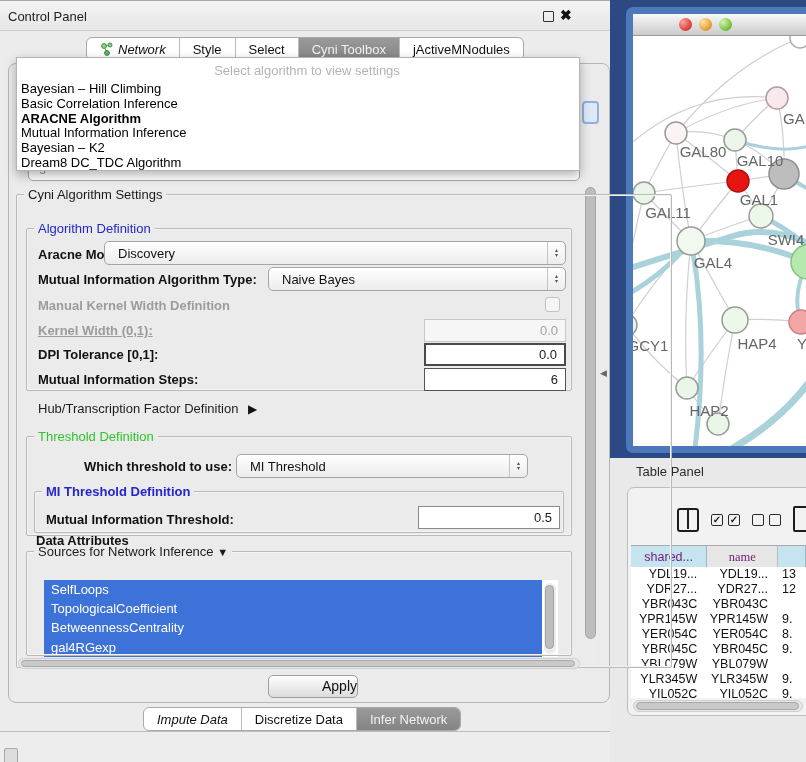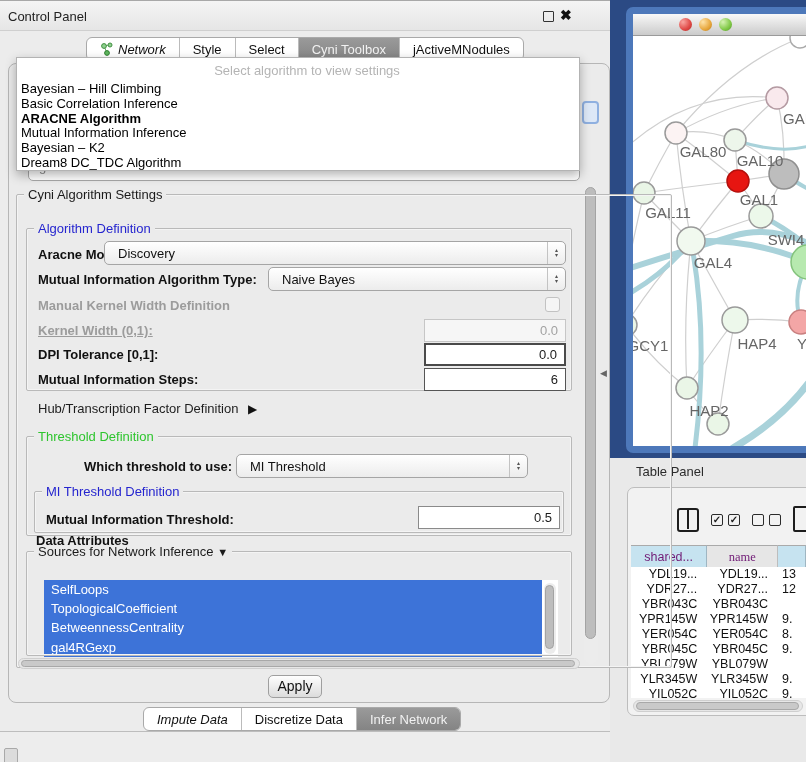--- a/index.html
+++ b/index.html
@@ -67,23 +67,23 @@
   .arrow-glyph { color:#111; font-size:12px; }
   
   .attr-list { position:absolute; left:44px; top:579px; width:514px; height:77px;
     background:#fff; overflow:hidden; z-index:1; }
   .attr-row { height:19.2px; line-height:19.2px; padding-left:7px; color:#fff;
     background:#3d73d8; font-size:13px; width:498px; }
   .vscroll { position:absolute; background:#ececec; border-radius:7px; }
   .vthumb { position:absolute; background:#bdbdbd; border:1px solid #a3a3a3; border-radius:7px; }
   .hscroll { position:absolute; background:#e7e7e7; border:1px solid #cfcfcf; border-radius:6px; }
   .hthumb { position:absolute; background:#c9c9c9; border:1px solid #a8a8a8; border-radius:6px; }
-  .apply-btn { position:absolute; left:268px; top:674px; width:54px; height:23px;
+  .apply-btn { position:absolute; left:268px; top:674px; width:90px; height:23px;
     background:linear-gradient(#fefefe,#dcdcdc); border:1px solid #9f9f9f; border-radius:5px;
-    text-align:center; line-height:21px; font-size:14px; color:#111; }
+    text-align:right; line-height:21px; font-size:14px; color:#111; }
   .splitter-arrow { position:absolute; left:600px; top:368px; font-size:9px; color:#666; }
   
   .desktop { position:absolute; left:610px; top:0; width:196px; height:458px; background:#2b4a84; }
   .net-window { position:absolute; left:626px; top:7px; width:190px; height:446px;
     border:7px solid #4d78ba; border-radius:7px 0 0 7px; background:#fff; overflow:hidden; }
   .net-titlebar { position:absolute; left:0; top:0; width:100%; height:22px;
     background:linear-gradient(#f8f8f8,#cbcbcb); border-bottom:1px solid #9a9a9a; }
   .light { position:absolute; top:4px; width:13px; height:13px; border-radius:50%; }
   .light.red   { left:46px; background:radial-gradient(circle at 4px 4px,#f9a5a0,#df4744 60%,#a72f2c); }
   .light.yellow{ left:66px; background:radial-gradient(circle at 4px 4px,#ffe3a8,#e7a63b 60%,#b5791f); }
@@ -211,21 +211,21 @@
     </div>
     <span class="lbl" style="left:84px; top:458px; z-index:3;">Which threshold to use:</span>
     <div class="combo" style="left:236px; top:453px; width:292px; height:24px; z-index:3;">
       <span class="cval">MI Threshold</span>
       <span class="stepper">
           <span>▴</span>
           <span>▾</span>
         </span>
     </div>
     <div class="group" style="left:34px; top:490px; width:530px; height:42px; z-index:3;">
-      <span class="gtitle blue" style="background:#ebebeb;">MI Threshold Definition</span>
+      <span class="gtitle blue" style="background:#ebebeb;font-weight:bold;">MI Threshold Definition</span>
     </div>
     <span class="lbl" style="left:46px; top:511px; z-index:4;">Mutual Information Threshold:</span>
     <div class="field" style="left:418px; top:505px; width:142px; height:23px; border:1px solid #8a8a8a; z-index:4;">
       <span>0.5</span>
     </div>
 
     <div class="group" style="left:26px; top:550px; width:546px; height:105px; z-index:2;">
       <span class="gtitle">
         <span>Sources for Network Inference</span>
         <span style="font-size:11px;">▼</span>

